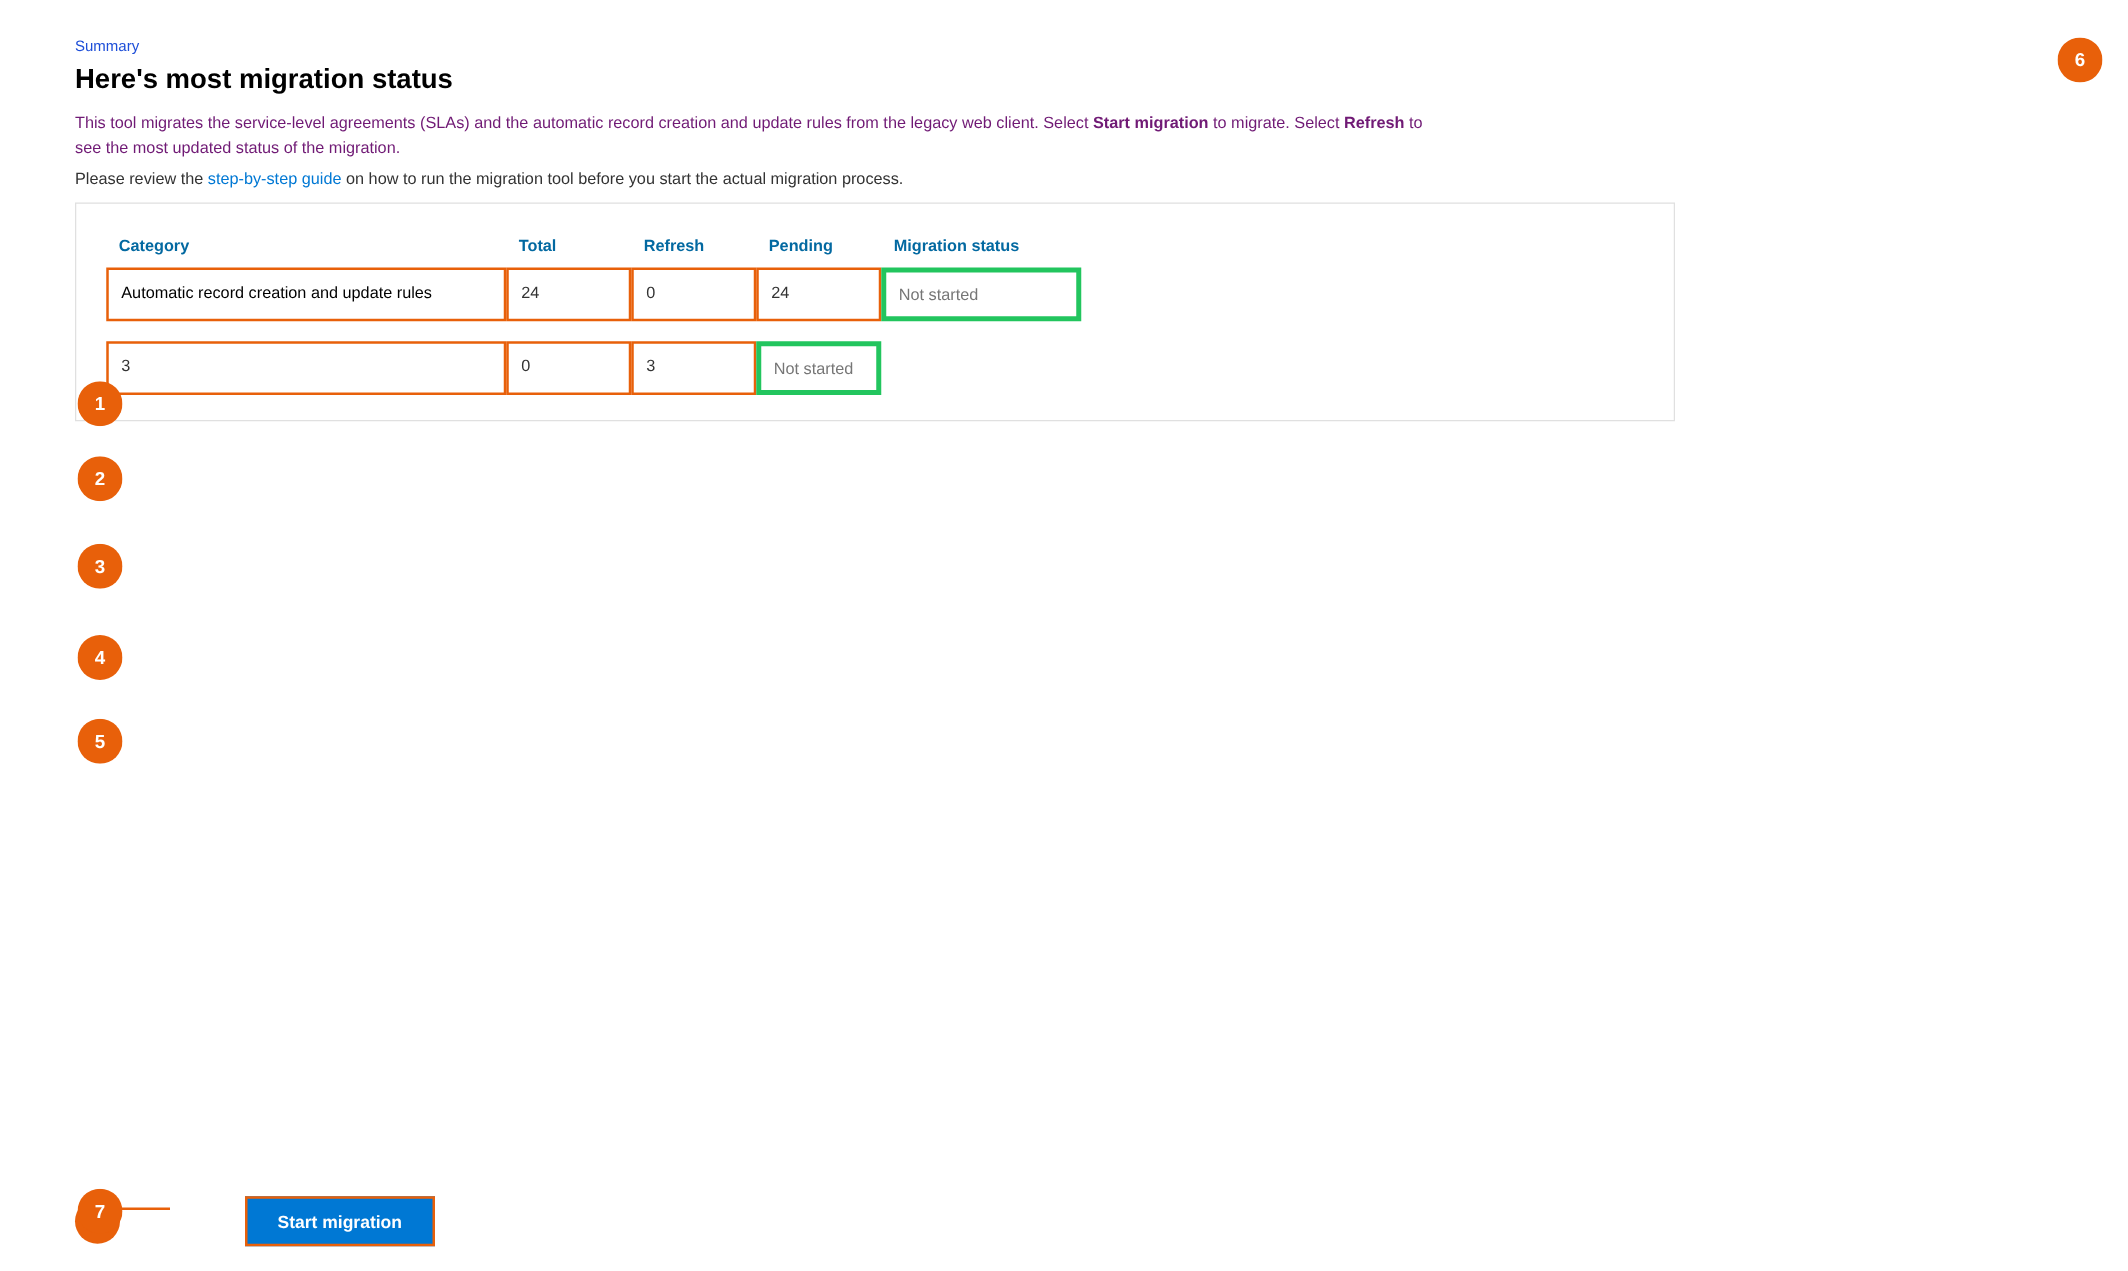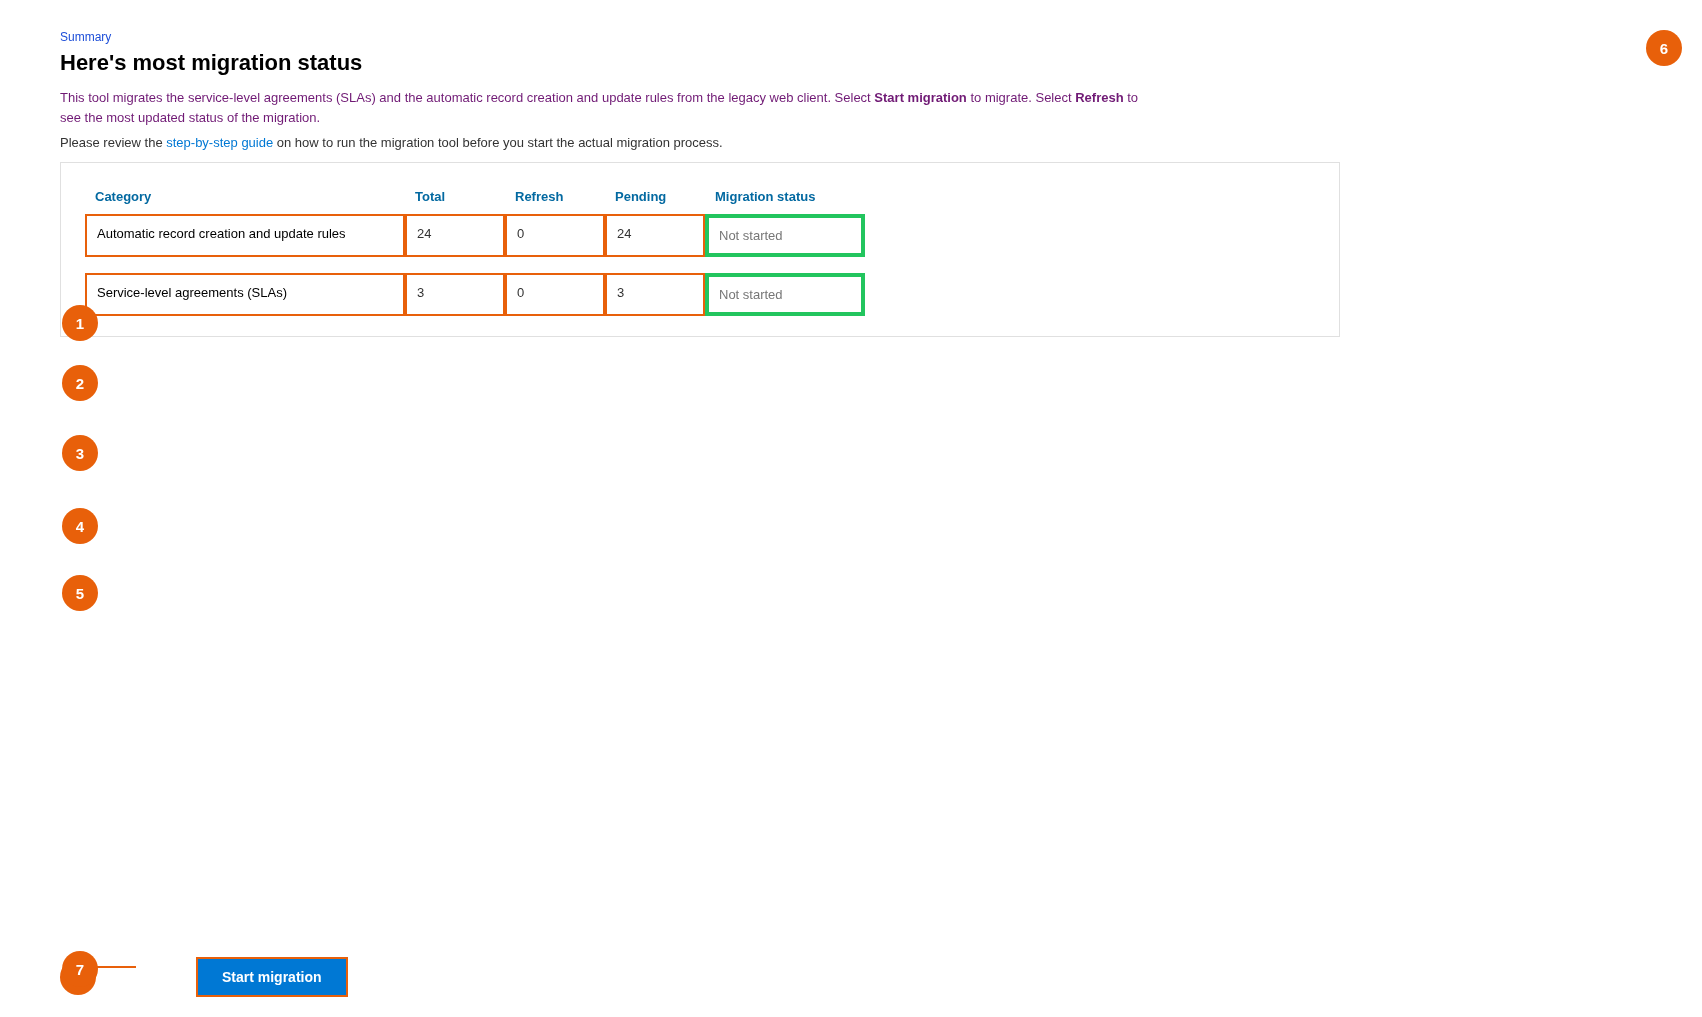--- a/index.html
+++ b/index.html
@@ -246,21 +246,20 @@
           <div class="cell-category">Automatic record creation and update rules</div>
           <div class="cell-total">24</div>
           <div class="cell-migrated">0</div>
           <div class="cell-pending">24</div>
           <div class="cell-status">
             <span class="not-started-text">Not started</span>
           </div>
         </div>
 
         <div class="data-row" id="row-2">
-          <div class="cell-category">Service-level agreements (SLAs)</div>
           <div class="cell-total">3</div>
           <div class="cell-migrated">0</div>
           <div class="cell-pending">3</div>
           <div class="cell-status">
             <span class="not-started-text">Not started</span>
           </div>
         </div>
 
       </div>
     </div>

